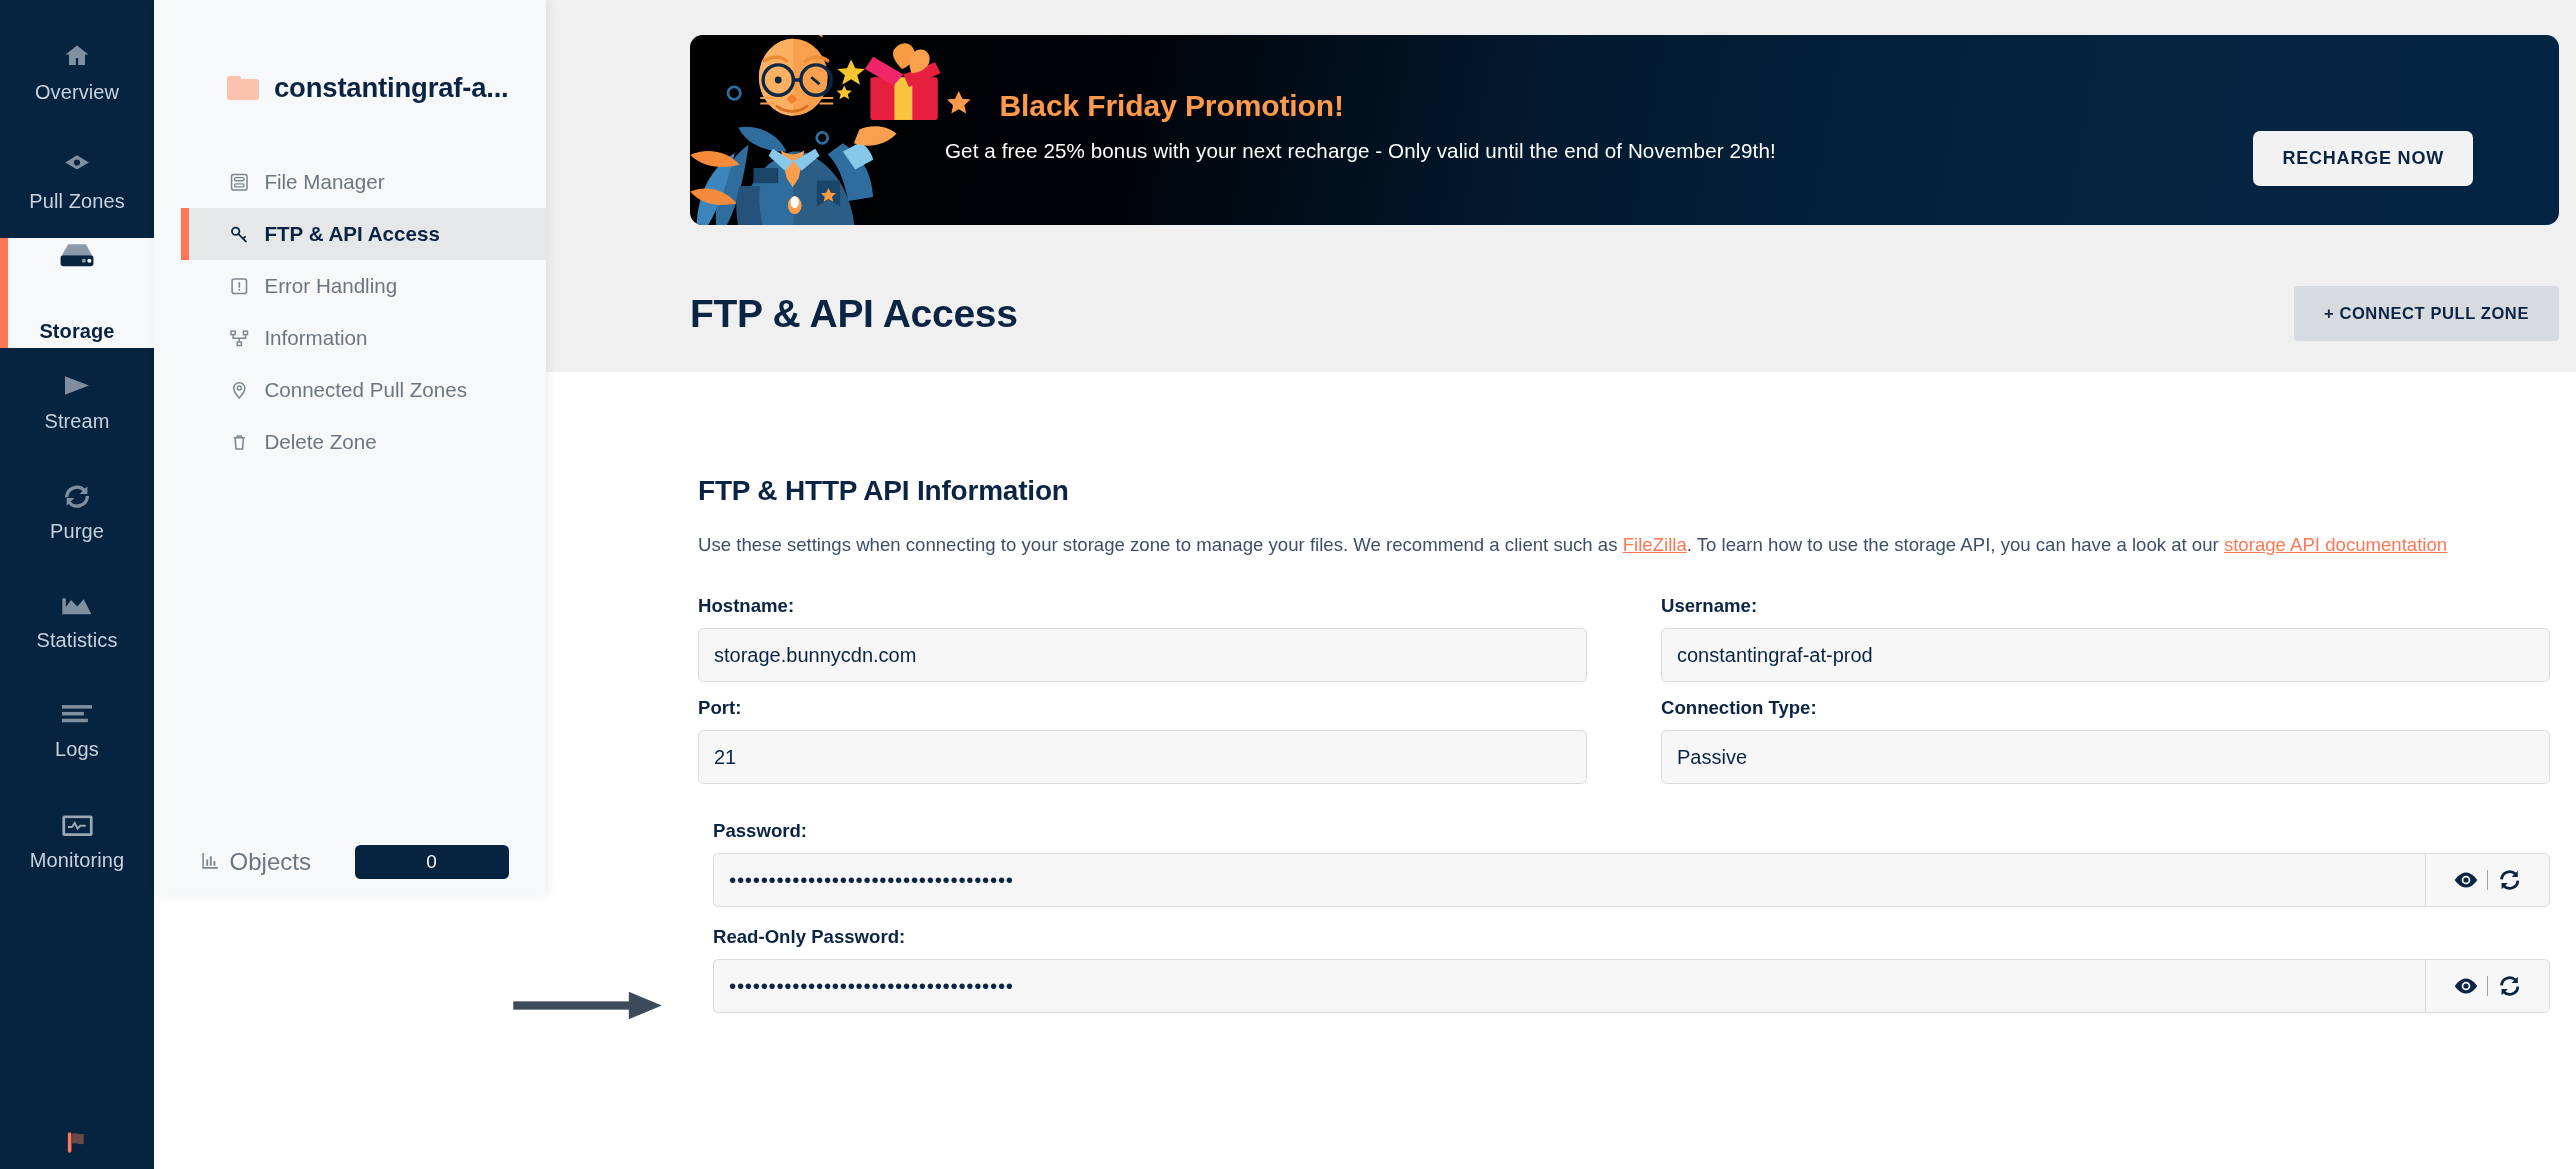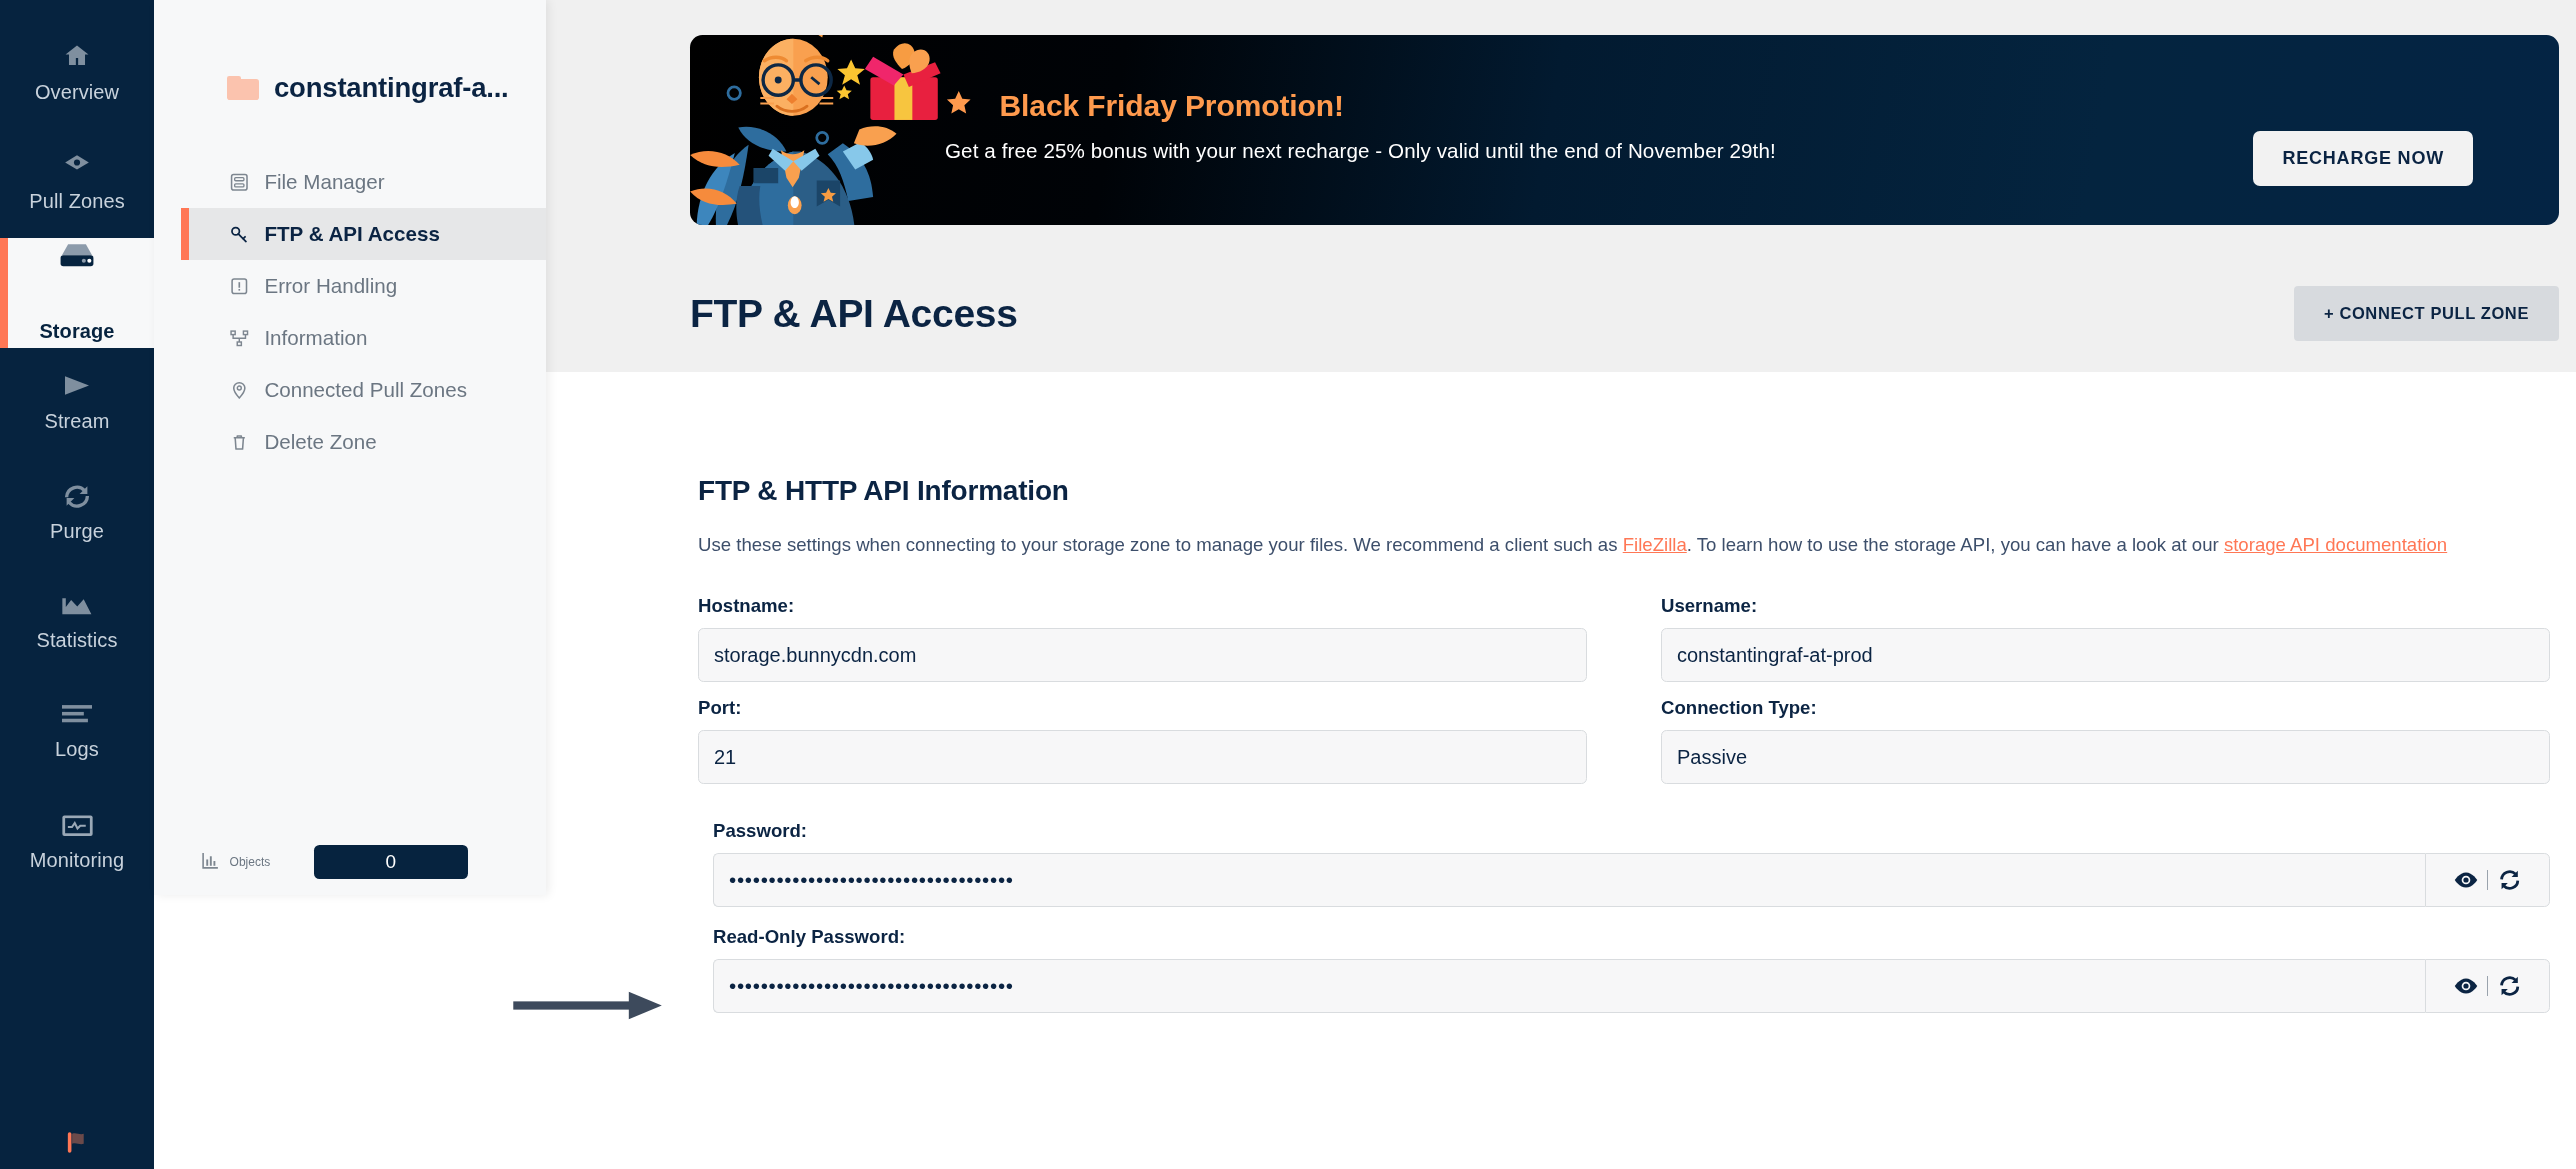--- a/index.html
+++ b/index.html
@@ -77,21 +77,21 @@
   .snav-item.active .sn-label { color: #0b2443; font-weight: 700; }
   .snav-item.active::before {
     content:""; position:absolute; left:0; top:0; bottom:0; width:7.6px; background:#ff7755;
   }
   .snav-item .sn-icon { width: 23.4px; display:flex; align-items:center; justify-content:center; flex:0 0 23.4px; }
 
   #objects-row {
     position: absolute; bottom: 16.5px; left: 0; width: 392px;
     display:flex; align-items:center; padding-left: 47px; gap: 9.6px;
   }
-  #objects-row .obj-label { font-size: 12px; color:#6b7682; }
+  #objects-row .obj-label { font-size: 24px; color:#6b7682; }
   #objects-badge {
     margin-left: 34px;
     width: 154px; height: 34px; background: #06233f; border-radius: 5.5px;
     display:flex; align-items:center; justify-content:center;
     color:#ffffff; font-size:19px;
   }
 
   
   #main { flex: 1 1 auto; position: relative; height: 1170px; background:#ffffff; }
   #main-header-bg {

